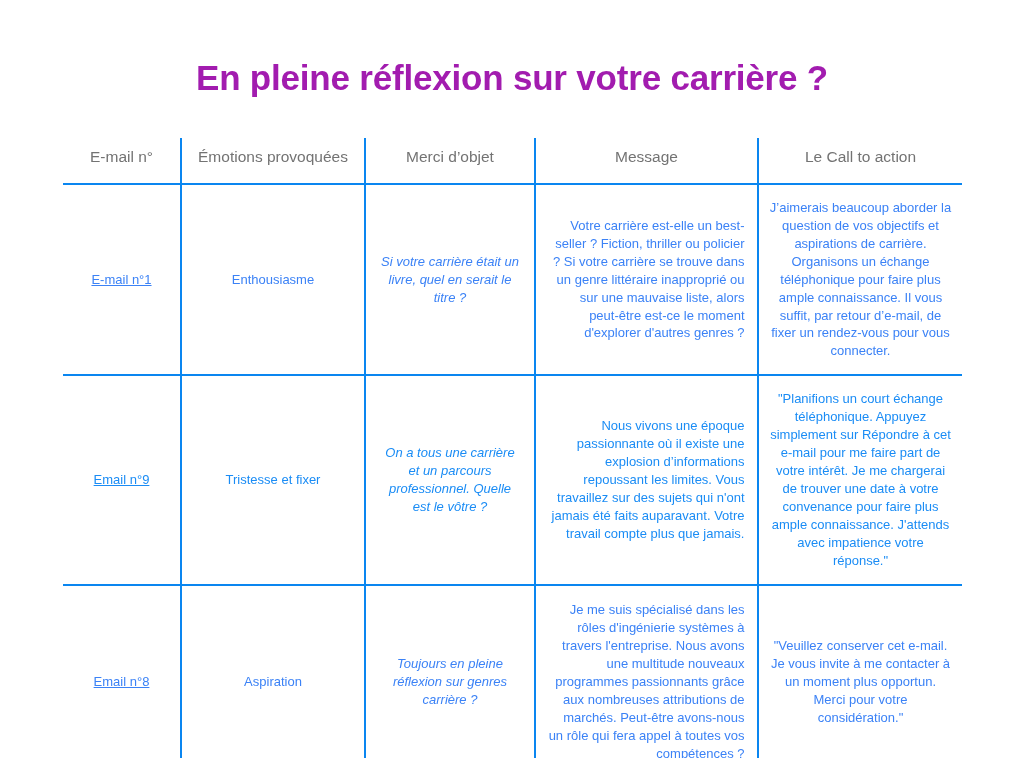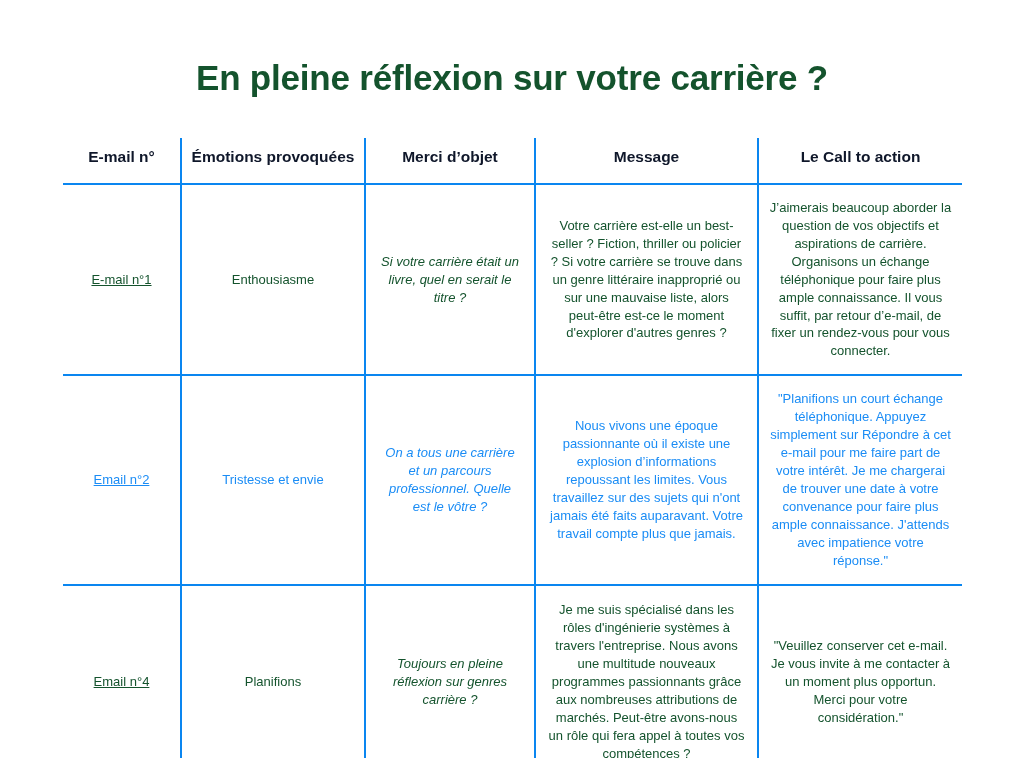--- a/index.html
+++ b/index.html
@@ -26,21 +26,21 @@
   
   .title {
     position: absolute;
     left: 0;
     top: 58px;
     width: 1024px;
     text-align: center;
     font-size: 35px;
     font-weight: bold;
     letter-spacing: -0.2px;
-    color: #14532d;
+    color: #a21caf;
     font-family: "Liberation Sans", sans-serif;
     white-space: nowrap;
   }
 
   
   .table-wrap {
     position: absolute;
     left: 63px;
     top: 138px;
     width: 899px;
@@ -58,37 +58,37 @@
   table.matrix col.c-subject { width: 170px; }
   table.matrix col.c-message { width: 223px; }
   table.matrix col.c-cta     { width: 204px; }
 
   
   thead th {
     padding: 10px 6px 16px 6px;
     vertical-align: middle;
     text-align: center;
     font-size: 15.5px;
-    font-weight: bold;
+    font-weight: normal;
     line-height: 1.22;
-    color: #0f172a;
+    color: #737373;
     border-bottom: 2.5px solid #0a86f0;
     border-right: 2px solid #0a86f0;
     background: #ffffff;
   }
   thead th:last-child { border-right: none; }
 
   
   tbody td {
     padding: 14px 10px;
     vertical-align: middle;
     text-align: center;
     font-size: 13px;
     line-height: 1.38;
-    color: #14532d;
+    color: #3b82f6;
     border-bottom: 2.5px solid #0a86f0;
     border-right: 2px solid #0a86f0;
     background: #ffffff;
   }
   tbody td:last-child { border-right: none; }
   tbody tr:last-child td { border-bottom: none; }
 
   
   tbody tr.r1 td { height: 139px; }
   tbody tr.r2 td { height: 149px; }
@@ -98,21 +98,21 @@
   tbody tr.accent td { color: #1a8cf5; }
 
   .cell-text {
     display: block;
     margin: 0 auto;
   }
 
   .num-cell   .cell-text { max-width: 108px; text-decoration: underline; }
   .emo-cell   .cell-text { max-width: 170px; text-align: center; }
   .subj-cell  .cell-text { max-width: 143px; font-style: italic; }
-  .msg-cell   .cell-text { max-width: 196px; }
+  .msg-cell   .cell-text { max-width: 196px; text-align: right; }
   .cta-cell   .cell-text { max-width: 186px; }
 
   .hdr-text { display: block; }
 </style>
 </head>
 <body>
 
 <div class="slide">
 
   <div class="title">En pleine réflexion sur votre carrière ?</div>
@@ -160,42 +160,42 @@
           <td class="msg-cell">
             <span class="cell-text">Votre carrière est-elle un best-seller ? Fiction, thriller ou policier ? Si votre carrière se trouve dans un genre littéraire inapproprié ou sur une mauvaise liste, alors peut-être est-ce le moment d'explorer d'autres genres ?</span>
           </td>
           <td class="cta-cell">
             <span class="cell-text">J’aimerais beaucoup aborder la question de vos objectifs et aspirations de carrière. Organisons un échange téléphonique pour faire plus ample connaissance. Il vous suffit, par retour d’e-mail, de fixer un rendez-vous pour vous connecter.</span>
           </td>
         </tr>
 
         <tr class="r2 accent">
           <td class="num-cell">
-            <span class="cell-text">Email n°2</span>
+            <span class="cell-text">Email n°9</span>
           </td>
           <td class="emo-cell">
-            <span class="cell-text">Tristesse et envie</span>
+            <span class="cell-text">Tristesse et fixer</span>
           </td>
           <td class="subj-cell">
             <span class="cell-text">On a tous une carrière et un parcours professionnel. Quelle est le vôtre ?</span>
           </td>
           <td class="msg-cell">
             <span class="cell-text">Nous vivons une époque passionnante où il existe une explosion d’informations repoussant les limites. Vous travaillez sur des sujets qui n'ont jamais été faits auparavant. Votre travail compte plus que jamais.</span>
           </td>
           <td class="cta-cell">
             <span class="cell-text">"Planifions un court échange téléphonique. Appuyez simplement sur Répondre à cet e-mail pour me faire part de votre intérêt. Je me chargerai de trouver une date à votre convenance pour faire plus ample connaissance. J'attends avec impatience votre réponse."</span>
           </td>
         </tr>
 
         <tr class="r3">
           <td class="num-cell">
-            <span class="cell-text">Email n°4</span>
+            <span class="cell-text">Email n°8</span>
           </td>
           <td class="emo-cell">
-            <span class="cell-text">Planifions</span>
+            <span class="cell-text">Aspiration</span>
           </td>
           <td class="subj-cell">
             <span class="cell-text">Toujours en pleine réflexion sur genres carrière ?</span>
           </td>
           <td class="msg-cell">
             <span class="cell-text">Je me suis spécialisé dans les rôles d'ingénierie systèmes à travers l'entreprise. Nous avons une multitude nouveaux programmes passionnants grâce aux nombreuses attributions de marchés. Peut-être avons-nous un rôle qui fera appel à toutes vos compétences ?</span>
           </td>
           <td class="cta-cell">
             <span class="cell-text">"Veuillez conserver cet e-mail. Je vous invite à me contacter à un moment plus opportun. Merci pour votre considération."</span>
           </td>

